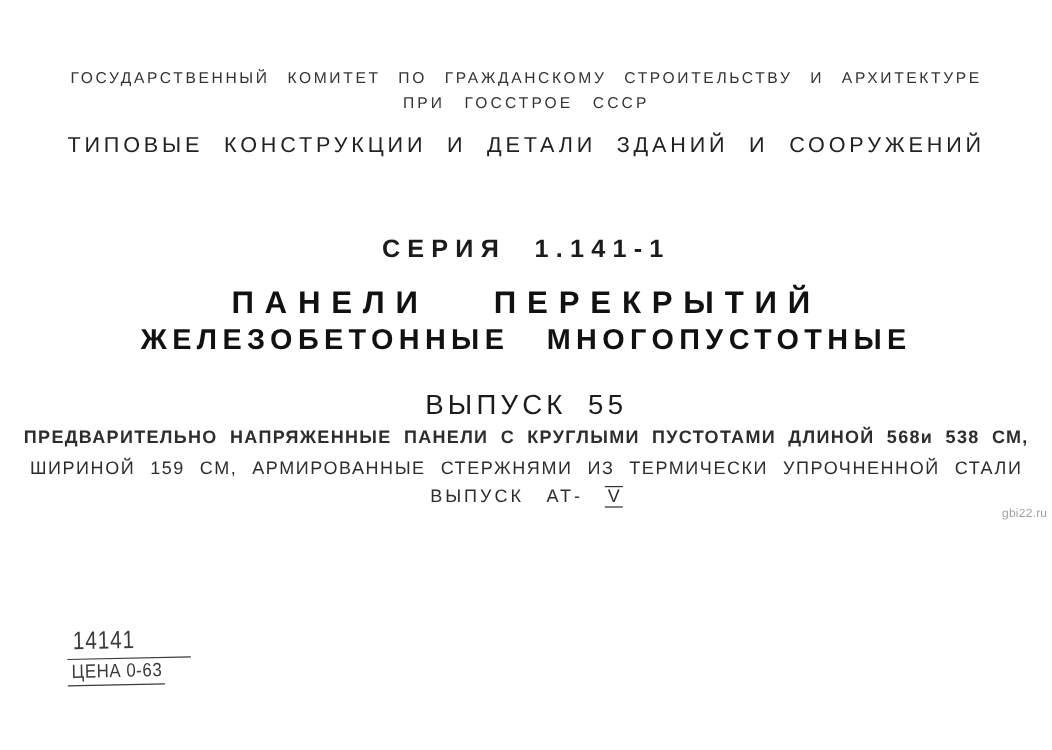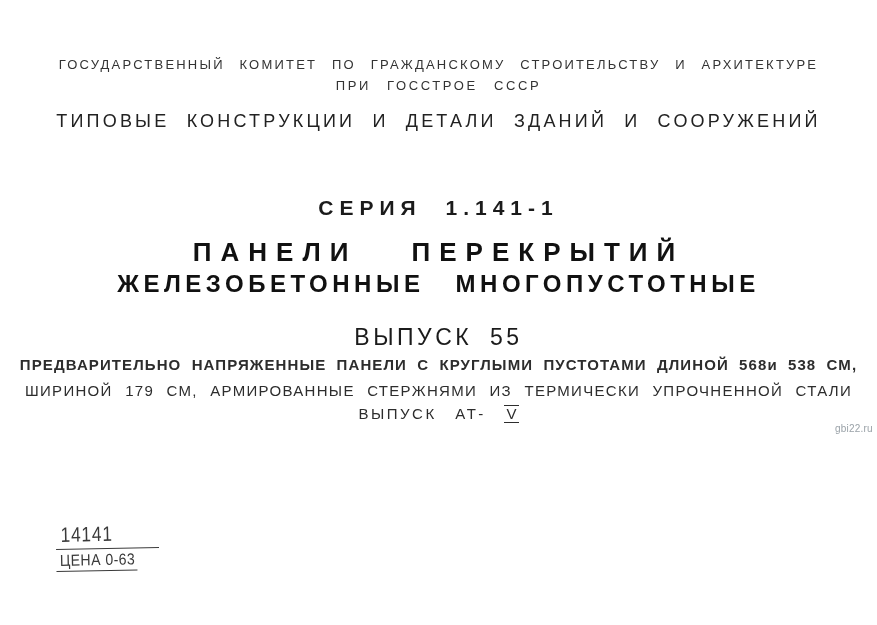--- a/index.html
+++ b/index.html
@@ -171,21 +171,21 @@
   <div class="line series-number">СЕРИЯ 1.141-1</div>
 
   <div class="line main-title2">ЖЕЛЕЗОБЕТОННЫЕ МНОГОПУСТОТНЫЕ</div>
 
   <div class="line main-title1">ПАНЕЛИ ПЕРЕКРЫТИЙ</div>
 
   <div class="line issue-label">ВЫПУСК 55</div>
 
   <div class="line desc-line1">ПРЕДВАРИТЕЛЬНО НАПРЯЖЕННЫЕ ПАНЕЛИ С КРУГЛЫМИ ПУСТОТАМИ ДЛИНОЙ 568и 538 СМ,</div>
 
-  <div class="line desc-line2">ШИРИНОЙ 179 СМ, АРМИРОВАННЫЕ СТЕРЖНЯМИ ИЗ ТЕРМИЧЕСКИ УПРОЧНЕННОЙ СТАЛИ</div>
+  <div class="line desc-line2">ШИРИНОЙ 159 СМ, АРМИРОВАННЫЕ СТЕРЖНЯМИ ИЗ ТЕРМИЧЕСКИ УПРОЧНЕННОЙ СТАЛИ</div>
 
   <div class="line desc-line3"><span>ВЫПУСК АТ-</span> <span class="roman-class">V</span></div>
 
 
   <div class="stamp">
     <div class="stamp-number">14141</div>
     <div class="stamp-rule"></div>
     <div class="stamp-price">ЦЕНА 0-63</div>
   </div>
 

